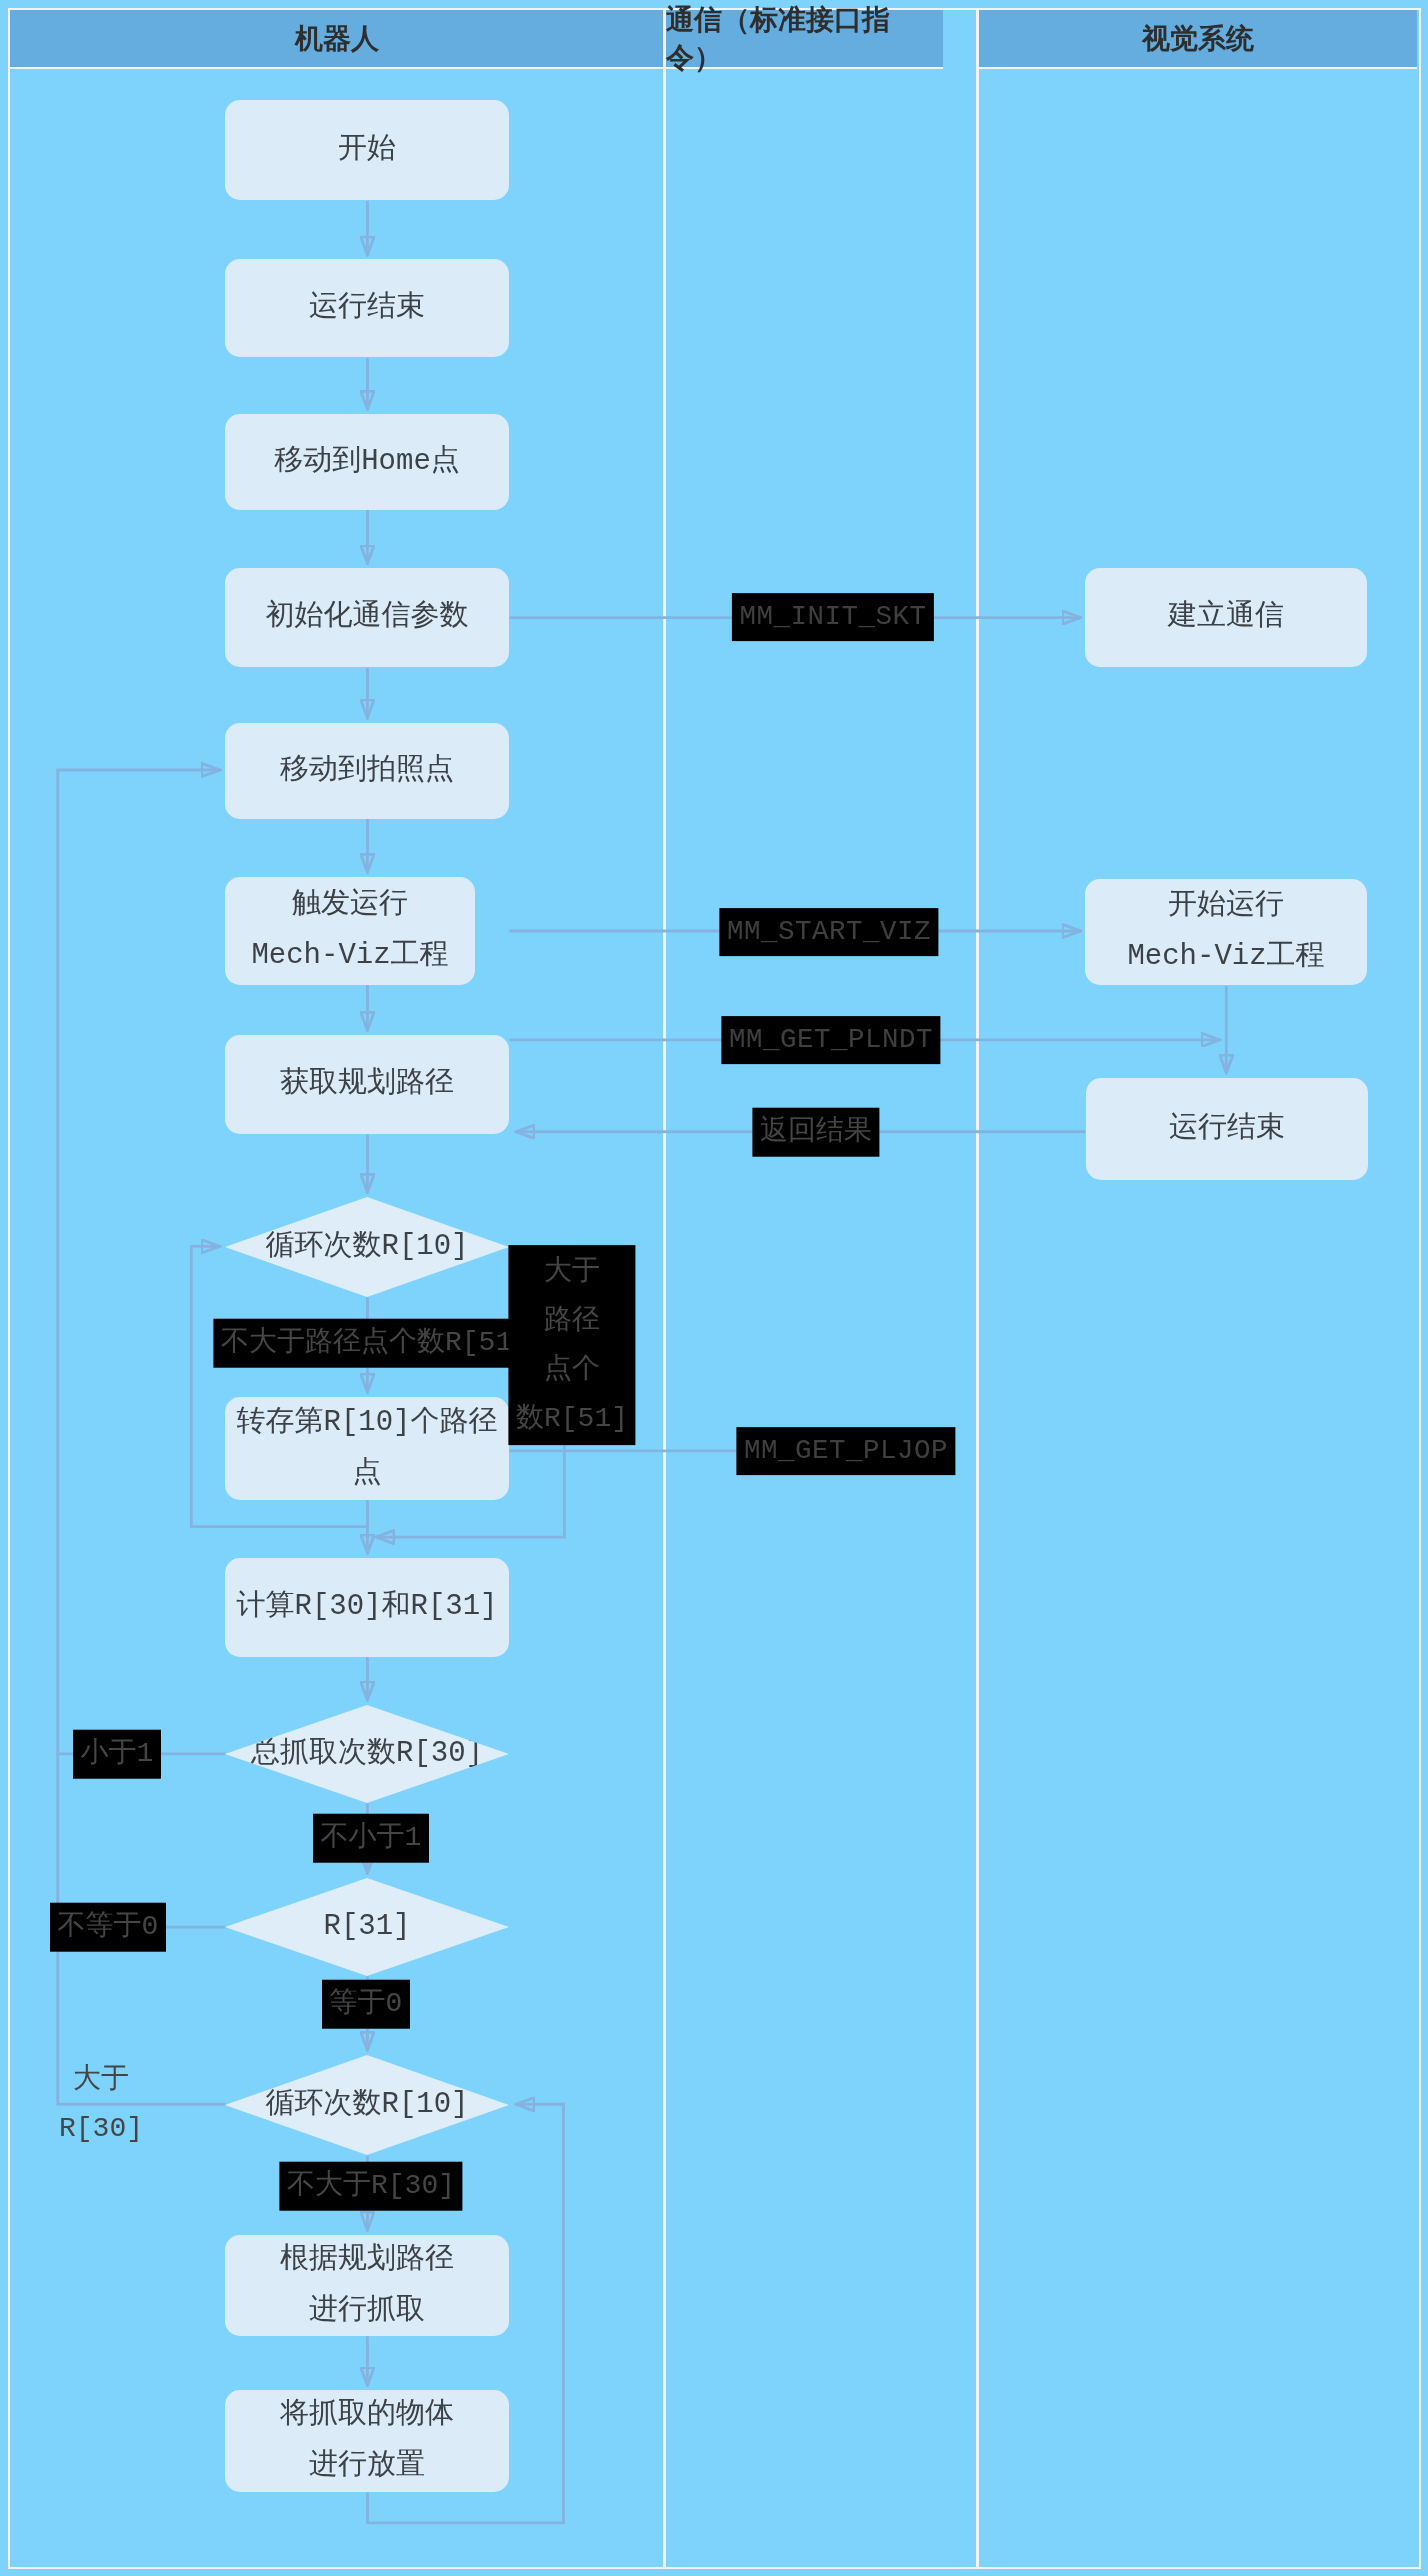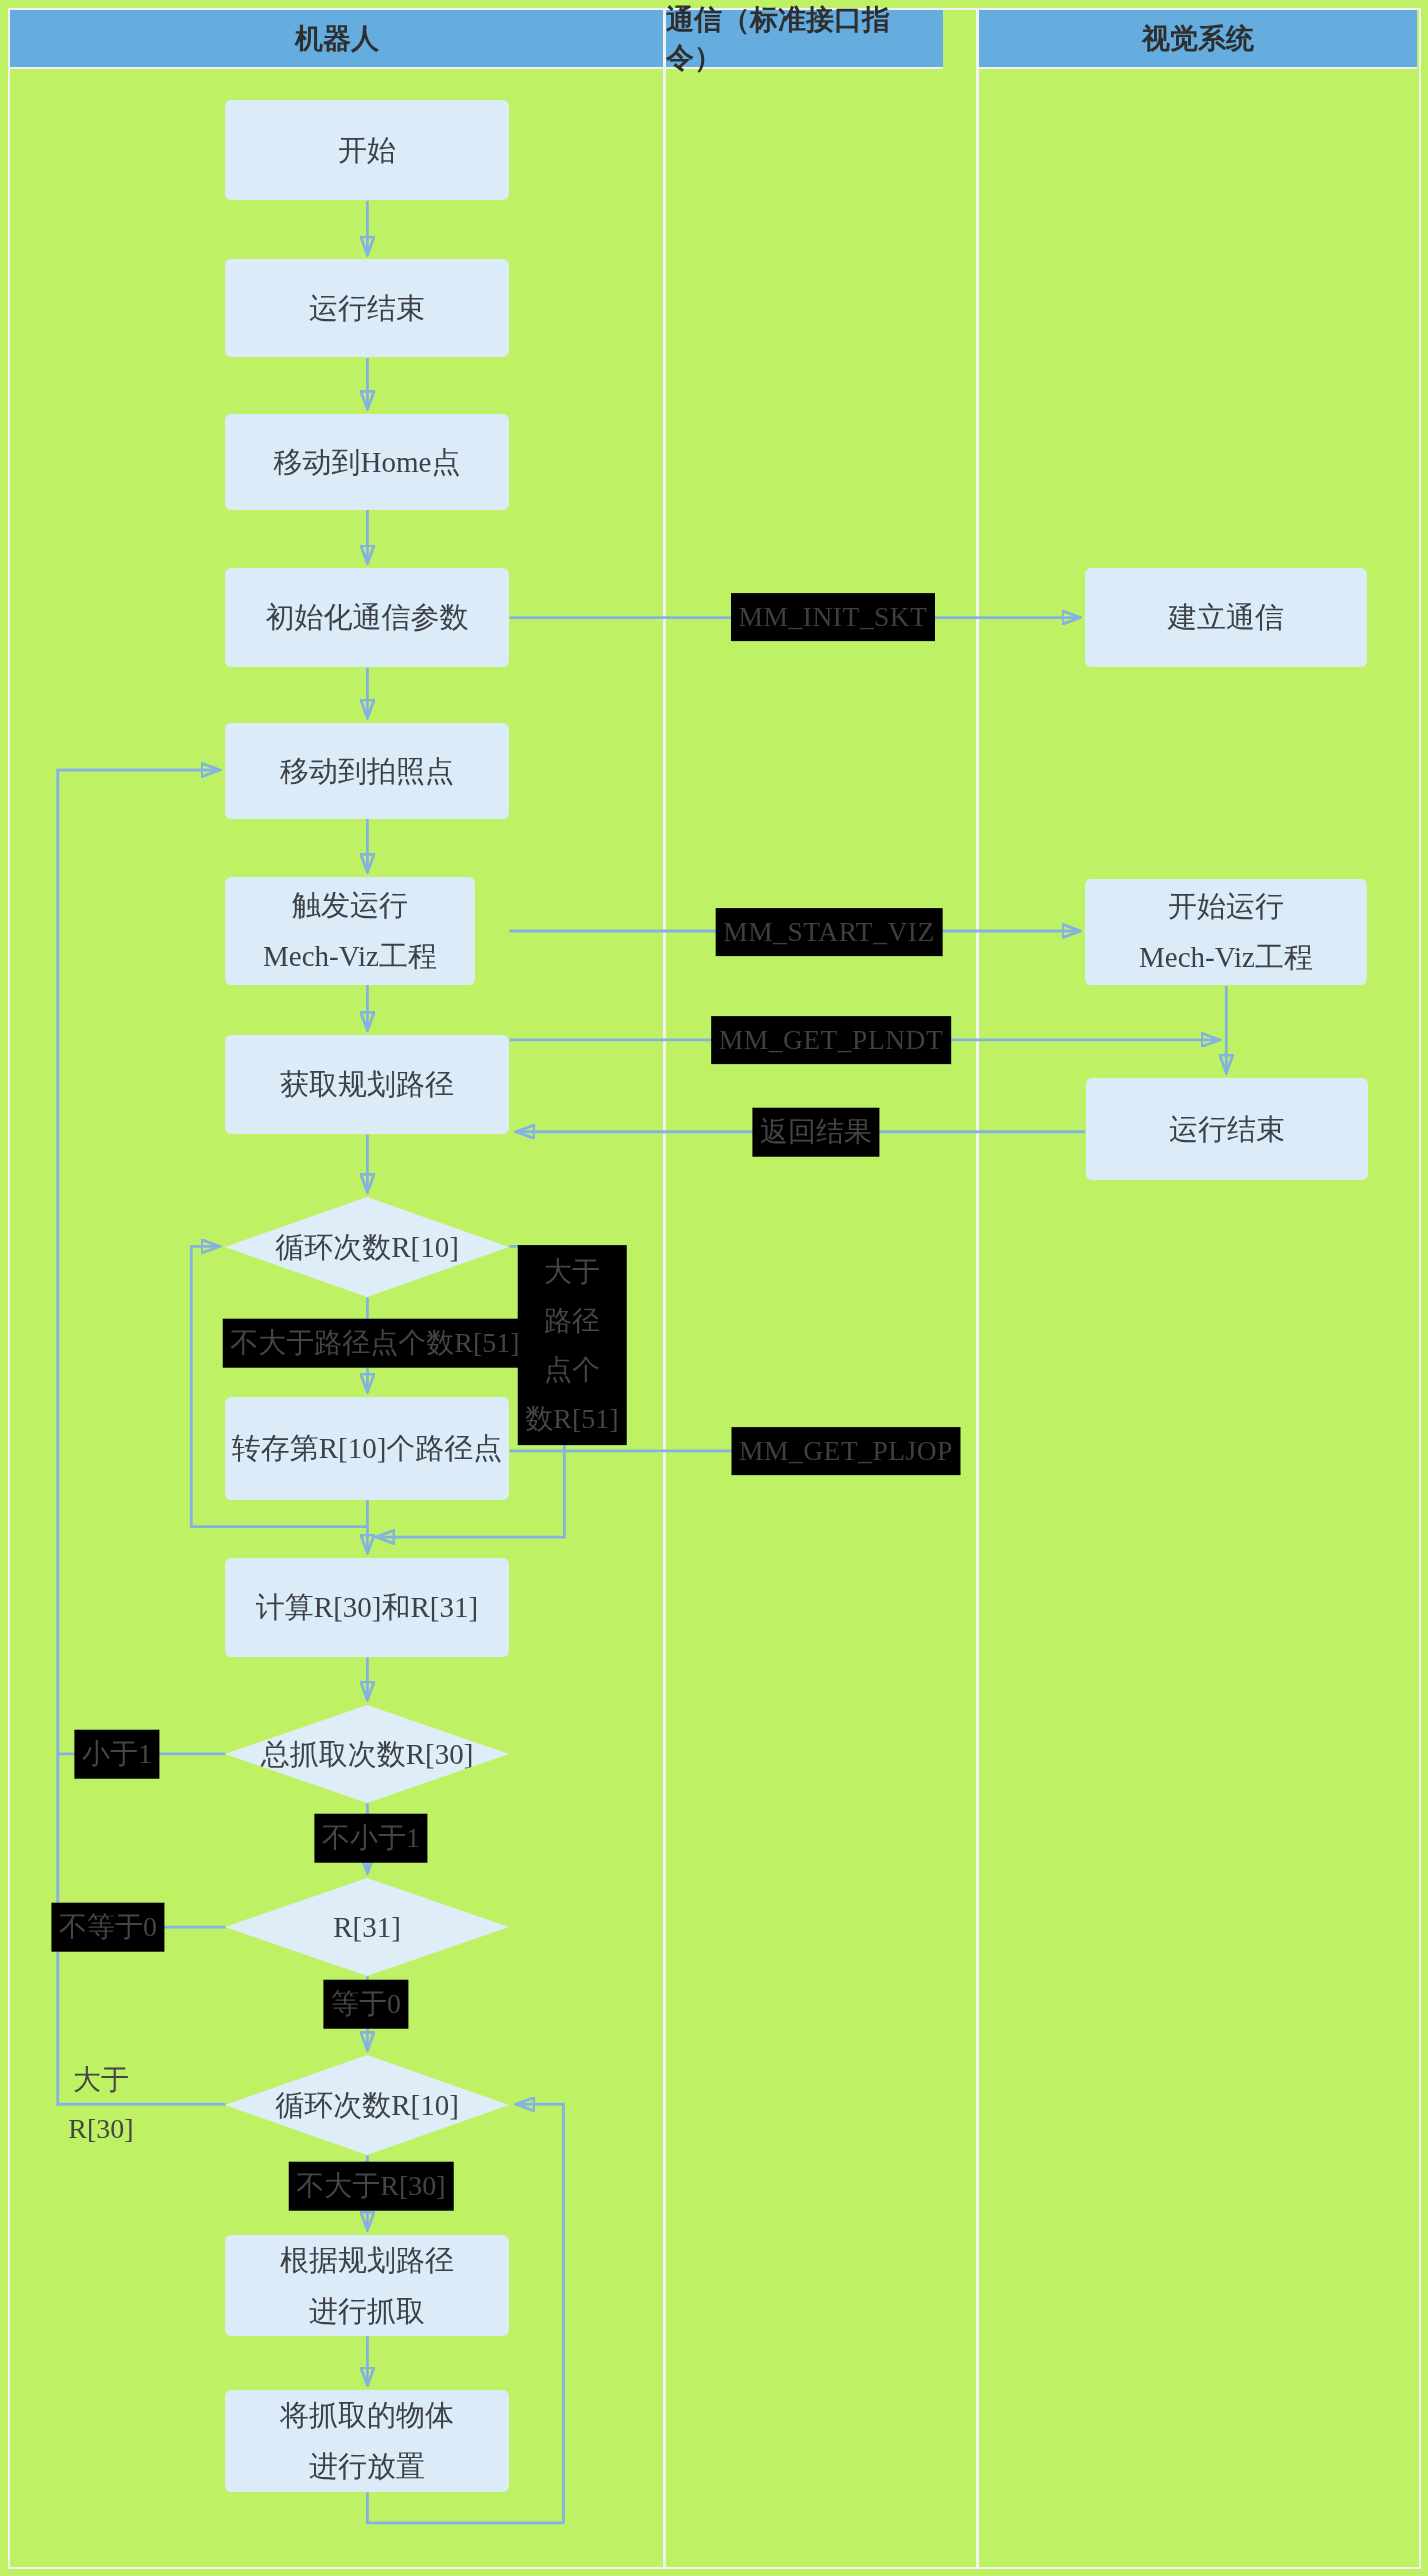--- a/index.html
+++ b/index.html
@@ -1,41 +1,41 @@
 <!DOCTYPE html>
 <html style="font-size:15px"><head>
 <meta charset="utf-8">
 <style>
   html,body{margin:0;padding:0;background:#000;}
   #canvas{
     position:relative;
     width:1428px;height:2576px;
-    background:#bef264;
-    font-family:Liberation Serif, serif;
+    background:#7dd3fc;
+    font-family:Liberation Mono, monospace;
     overflow:hidden;
   }
   
   .table-outline{
     position:absolute;left:7.6px;top:7.6px;width:1413px;height:2561px;
     border:2.8px solid #f2f2f2;box-sizing:border-box;
   }
   .vline{position:absolute;top:7.6px;height:2561px;width:2.8px;background:#f2f2f2;}
   .hcell{
     position:absolute;top:10.4px;height:57px;
     background:#64adde;border-bottom:2.8px solid #f2f2f2;box-sizing:content-box;
     display:flex;align-items:center;justify-content:center;
     font-size:28px;font-weight:bold;color:#2e2e2e;
   }
   
   svg.wires{position:absolute;left:0;top:0;}
   svg.wires path{stroke:#85b3e0;stroke-width:3;fill:none;}
   
   .node{
     position:absolute;display:flex;align-items:center;justify-content:center;
-    background:#dcebf8;border-radius:6px;
+    background:#dcebf8;border-radius:15px;
     color:#3c4146;font-size:29px;text-align:center;
   }
   .node span{white-space:pre-line;line-height:1.75;}
   .diamond{
     clip-path:polygon(50% 0,100% 50%,50% 100%,0 50%);
     border-radius:0;background:#dfedf9;
   }
   
   .elabel{
     position:absolute;transform:translate(-50%,-50%);

